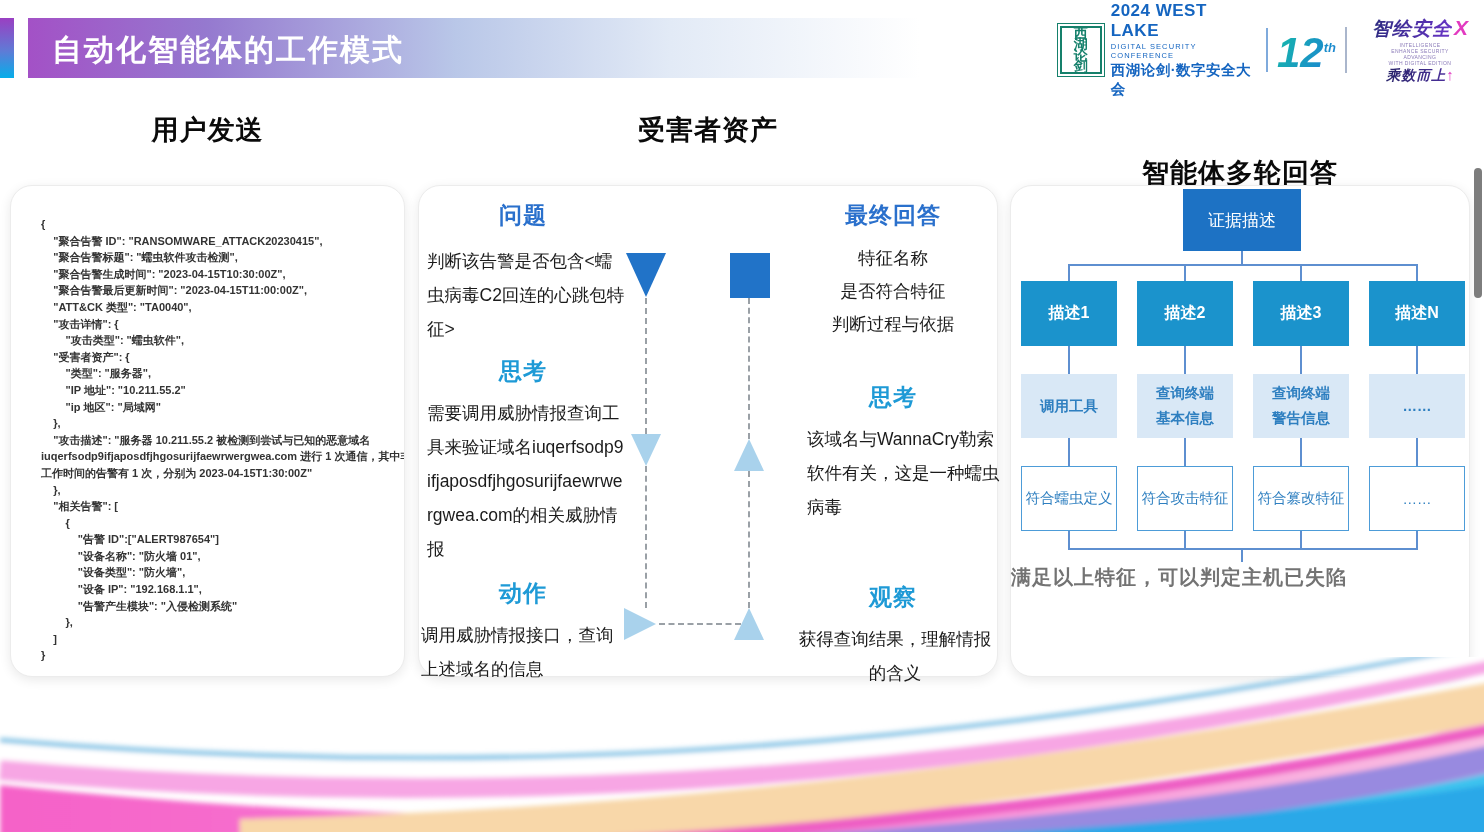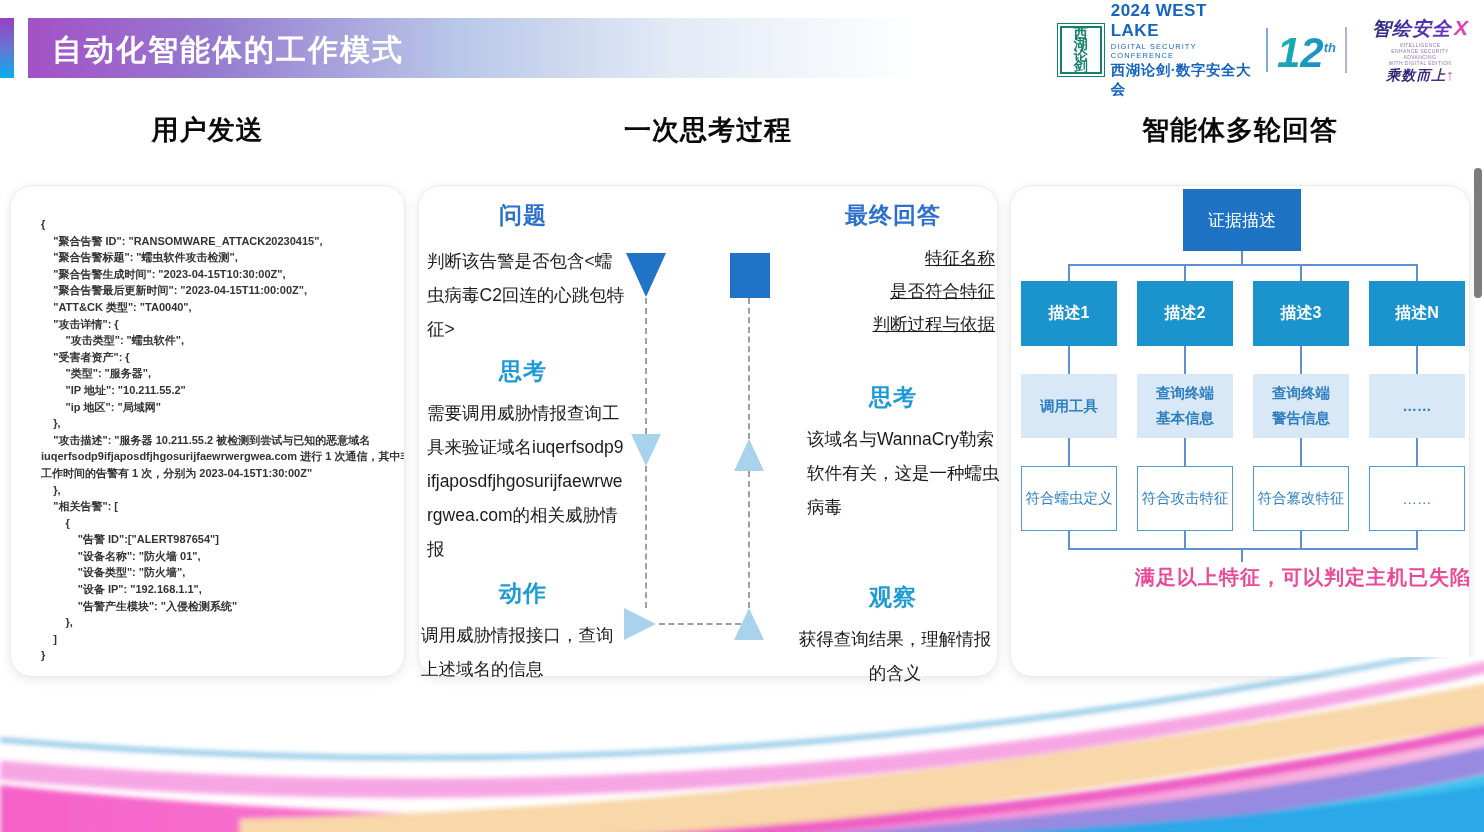--- a/index.html
+++ b/index.html
@@ -34,21 +34,21 @@
   .slogan-x { font-size:21px; font-weight:900; font-style:italic; color:#e23ac0; display:inline-block; margin-left:2px; }
   .slogan-small { font-size:5px; line-height:6px; letter-spacing:.4px; color:#8a7ab8; white-space:pre-line; }
   .slogan-bottom { font-size:14px; font-weight:900; font-style:italic; letter-spacing:1px;
     background:linear-gradient(100deg,#262268,#4a2f9a); -webkit-background-clip:text; background-clip:text; color:transparent; display:inline-block; }
   .slogan-arrow { color:#e23ac0; font-size:15px; font-weight:900; display:inline-block; }
 
   
   .sec-title { position:absolute; top:112px; font-size:27px; font-weight:700; color:#0a0a0a; text-align:center; letter-spacing:1px; }
   .sec-title.s1 { left:10px; width:395px; }
   .sec-title.s2 { left:418px; width:580px; }
-  .sec-title.s3 { left:1010px; width:460px; }
+  .sec-title.s3 { left:1010px; width:460px;margin-top:43px; }
 
   
   .card { position:absolute; top:185px; height:492px; background:#fff; border:1px solid #ececec;
     border-radius:22px; box-shadow:0 3px 12px rgba(0,0,0,.09); }
   .card1 { left:10px;  width:395px; overflow:hidden; }
   .card2 { left:418px; width:580px; }
   .card3 { left:1010px; width:460px; }
 
   
   .code { position:absolute; left:30px; top:30px; width:352px; white-space:pre;
@@ -59,21 +59,21 @@
   .blue-head { color:#2A70CC; }
   .cyan-head { color:#1E9AD6; }
   .mid-text { position:absolute; font-size:17.5px; line-height:34px; color:#1b1b1b; }
   .q-head  { left:8px;  top:14px;  width:192px; }
   .q-text  { left:8px;  top:58px;  width:198px; word-break:break-all; }
   .t1-head { left:8px;  top:170px; width:192px; }
   .t1-text { left:8px;  top:210px; width:200px; word-break:break-all; }
   .a-head  { left:8px;  top:392px; width:192px; }
   .a-text  { left:2px;  top:432px; width:208px; text-align:left; }
   .f-head  { left:372px; top:14px; width:204px; }
-  .f-list  { left:372px; top:56px; width:204px; text-align:right; white-space:pre-line; line-height:33px;text-decoration:underline; }
+  .f-list  { left:372px; top:56px; width:204px; text-align:center; white-space:pre-line; line-height:33px; }
   .t2-head { left:372px; top:196px; width:204px; }
   .t2-text { left:388px; top:236px; width:200px; }
   .o-head  { left:372px; top:396px; width:204px; }
   .o-text  { left:372px; top:436px; width:208px; text-align:center; }
 
   
   .tri, .sq { position:absolute; width:0; height:0; }
   .tri-down-dark  { border-left:20px solid transparent; border-right:20px solid transparent; border-top:44px solid #2173C8; }
   .tri-down-light { border-left:15px solid transparent; border-right:15px solid transparent; border-top:32px solid #A9D2EC; }
   .tri-up-light   { border-left:15px solid transparent; border-right:15px solid transparent; border-bottom:32px solid #A9D2EC; }
@@ -83,22 +83,22 @@
   .dash-h { position:absolute; height:0; border-top:2px dashed #9aa0a6; }
 
   
   .node { position:absolute; display:flex; align-items:center; justify-content:center; text-align:center; }
   .node-root { left:172px; top:3px; width:118px; height:62px; background:#1D72C4; color:#fff; font-size:17px; }
   .node-desc { top:95px; width:96px; height:65px; background:#1B93CC; color:#fff; font-size:16px; font-weight:600; }
   .node-tool { top:188px; width:96px; height:64px; background:#D9E8F6; color:#2E7FC0; font-size:14.5px; font-weight:600; white-space:pre-line; line-height:25px; }
   .node-feat { top:280px; width:96px; height:65px; background:#fff; border:1px solid #4D9CD8; color:#2E7FC0; font-size:14.5px; }
   .c1 { left:10px; } .c2 { left:126px; } .c3 { left:242px; } .c4 { left:358px; }
   .cline { position:absolute; background:#5E8FD0; }
-  .conclusion { position:absolute; left:0; top:378px; width:460px; text-align:right;
-    font-size:20px; font-weight:700; color:#ec4899; letter-spacing:1px; }
+  .conclusion { position:absolute; left:0; top:378px; width:460px; text-align:left;
+    font-size:20px; font-weight:700; color:#737373; letter-spacing:1px; }
 
   
   .scroll-thumb { position:absolute; right:2px; top:168px; width:8px; height:130px; background:#7d7d7d; border-radius:4px; }
 
   
   .waves { position:absolute; left:0; bottom:0; }
 </style>
 </head>
 <body>
 
@@ -129,21 +129,21 @@
 ENHANCE SECURITY
 ADVANCING
 WITH DIGITAL EDITION</div>
       <div>
         <span class="slogan-bottom">乘数而上</span><span class="slogan-arrow">↑</span>
       </div>
     </div>
   </div>
 
   <div class="sec-title s1">用户发送</div>
-  <div class="sec-title s2">一次思考过程</div>
+  <div class="sec-title s2">受害者资产</div>
   <div class="sec-title s3">智能体多轮回答</div>
 
   <div class="card card1">
     <div class="code">{
     "聚合告警 ID": "RANSOMWARE_ATTACK20230415",
     "聚合告警标题": "蠕虫软件攻击检测",
     "聚合告警生成时间": "2023-04-15T10:30:00Z",
     "聚合告警最后更新时间": "2023-04-15T11:00:00Z",
     "ATT&amp;CK 类型": "TA0040",
     "攻击详情": {

